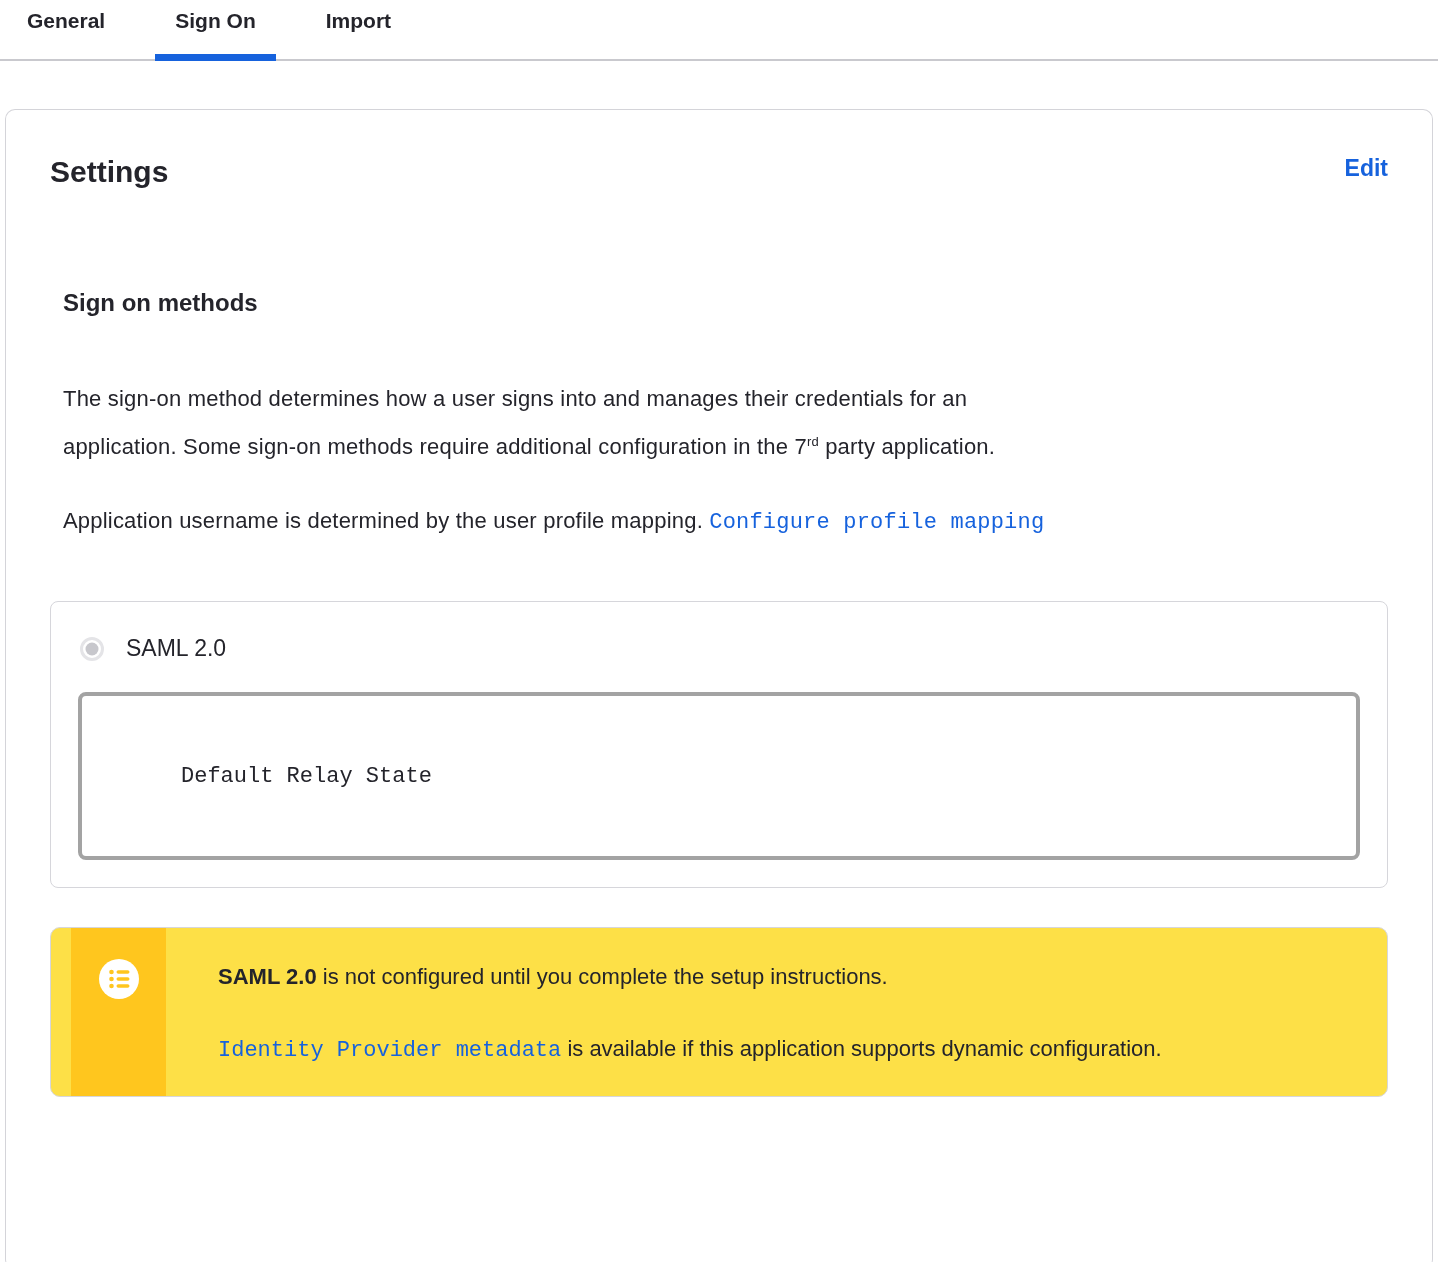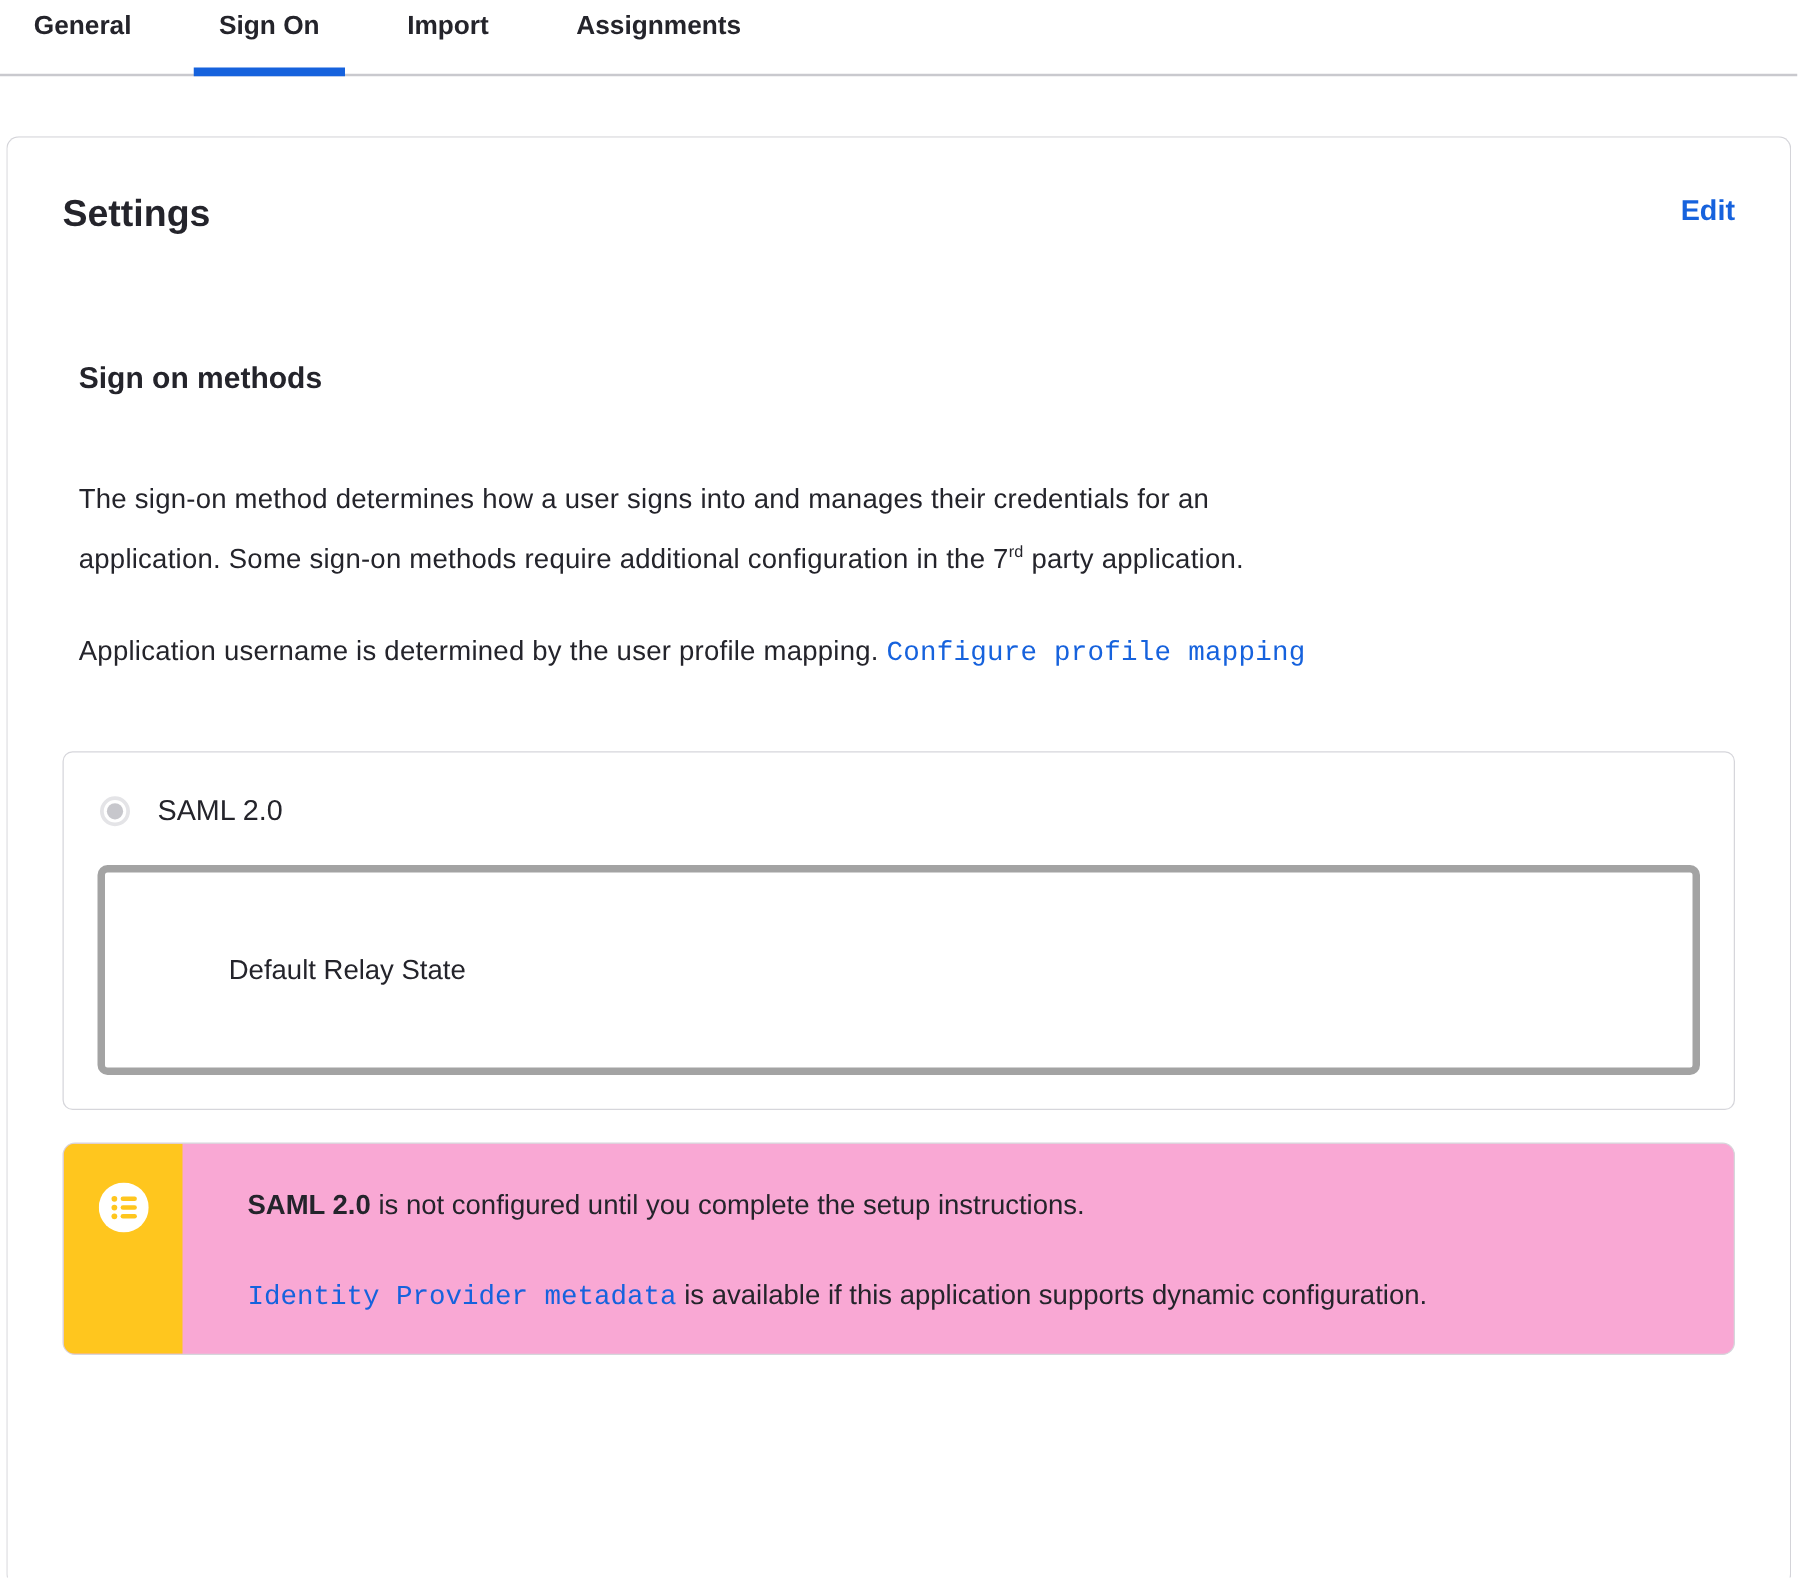--- a/index.html
+++ b/index.html
@@ -92,36 +92,38 @@
   }
   .radio .dot {
     position: absolute; left: 50%; top: 50%;
     width: 13px; height: 13px;
     transform: translate(-50%, -50%);
     border-radius: 50%;
     background: #c7c7cc;
   }
   .radio-label { font-size: 23px; }
   .relay-box {
-    border: 6px solid #a3a3a3;
+    border: 4px solid #a3a3a3;
     border-radius: 8px;
     height: 168px;
     display: flex; align-items: center;
     padding-left: 99px;
     font-size: 22px;
+    font-family: Liberation Mono, monospace;
   }
 
   
   .callout {
     display: flex;
     border: 1px solid #d6d6db;
     border-radius: 10px;
-    margin-top: 26px;
+    margin-top: 39px;
     overflow: hidden;
-    background: #f9a8d4;
+    background: #fde047;
+    padding-left: 20px;
   }
   .callout-stripe {
     width: 95px; flex-shrink: 0;
     background: var(--warning-yellow, #ffc61e);
     display: flex; justify-content: center;
     padding-top: 31px;
   }
   .callout-body { padding: 36px 40px 33px 52px; flex: 1; }
   .callout-msg { font-size: 22px; margin: 0 0 46px; }
   .callout-msg b { font-weight: 700; }
@@ -137,21 +139,20 @@
   }
   .callout-meta { font-size: 22px; margin: 41px 0 0; }
 </style>
 </head>
 <body>
 
 <nav class="tabbar">
   <div class="tab">General</div>
   <div class="tab active">Sign On</div>
   <div class="tab">Import</div>
-  <div class="tab">Assignments</div>
 </nav>
 
 <main class="card">
 
   <div class="card-header">
     <h1 class="card-title">Settings</h1>
     <a class="edit-link">Edit</a>
   </div>
 
   <section>

